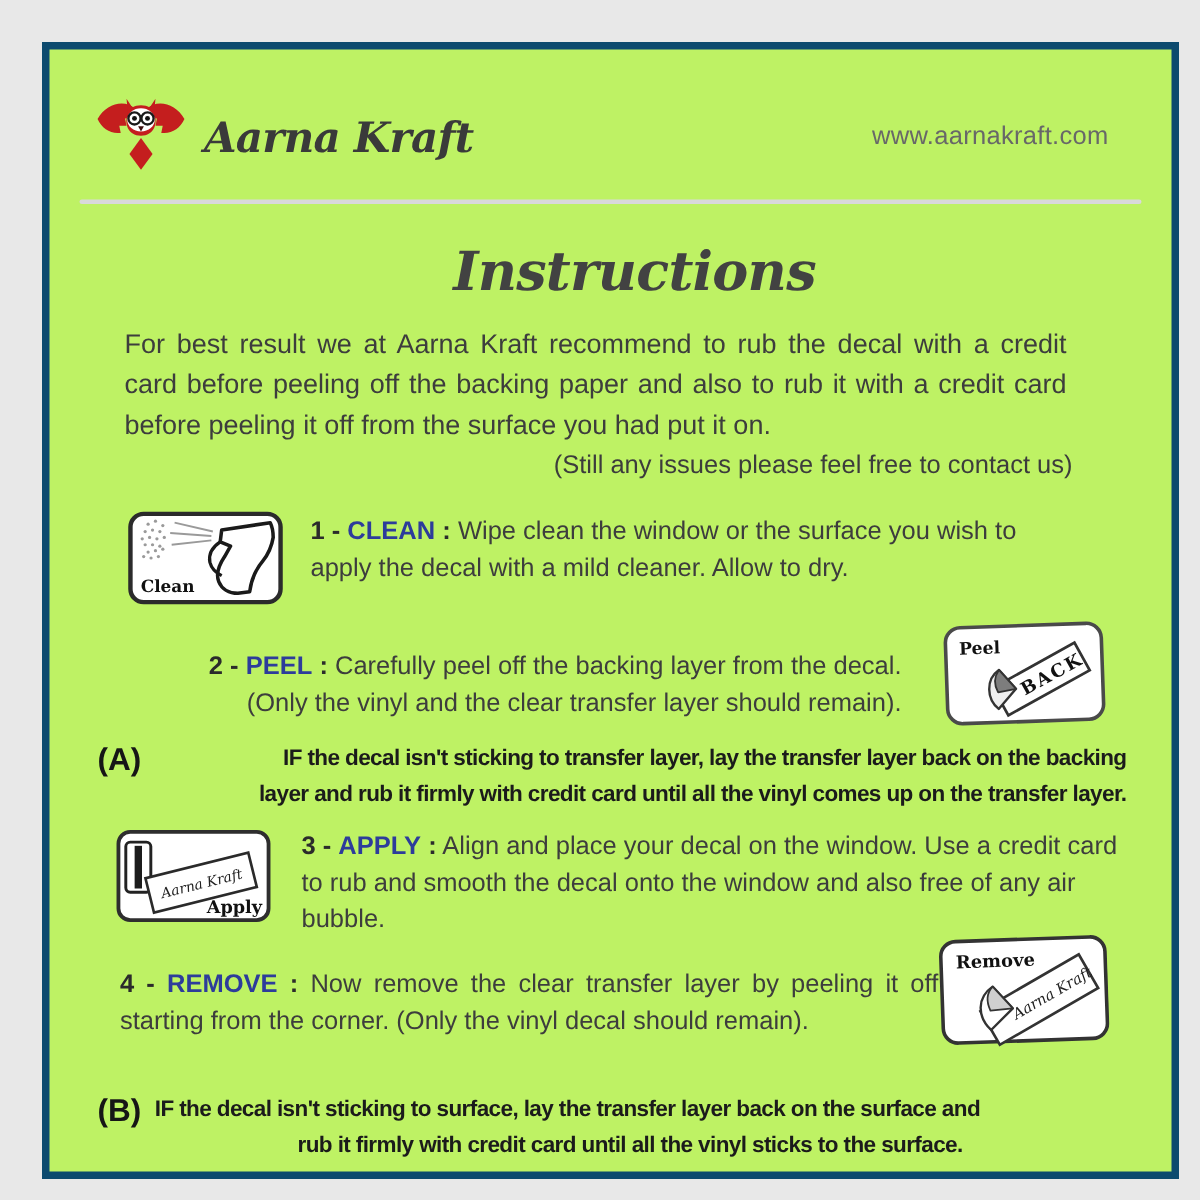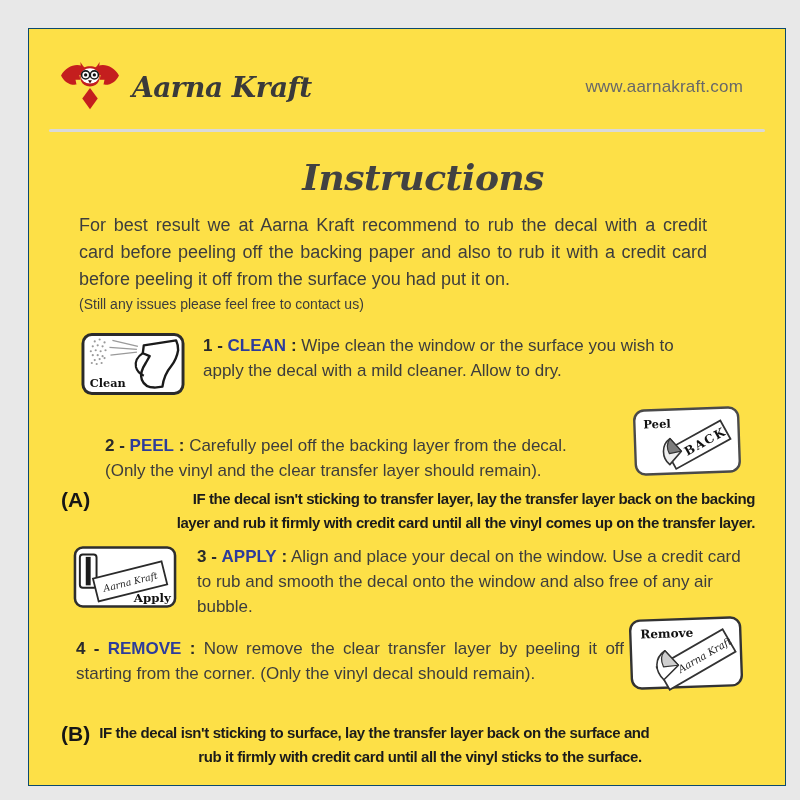--- a/index.html
+++ b/index.html
@@ -1,47 +1,47 @@
 <!DOCTYPE html>
 <html><head>
 <meta charset="utf-8">
 <style>
   html,body{margin:0;padding:0;}
   body{width:800px;height:800px;background:#e8e8e8;font-family:"Liberation Sans",sans-serif;-webkit-font-smoothing:antialiased;}
   .page{position:relative;width:800px;height:800px;background:#e8e8e8;}
-  .card{position:absolute;left:28px;top:28px;width:758px;height:758px;background:#fde047;border:1px solid #0c4a6e;box-sizing:border-box;overflow:hidden;}
+  .card{position:absolute;left:28px;top:28px;width:758px;height:758px;background:#bef264;border:5px solid #0c4a6e;box-sizing:border-box;overflow:hidden;}
 
   
   .hdr{display:flex;justify-content:space-between;align-items:center;padding:30px 42px 8px 28px;}
   .brand{display:flex;align-items:center;gap:9px;}
   .brand-name{font-family:"DejaVu Serif",serif;font-style:italic;font-weight:bold;font-size:28px;color:#3a3a3a;letter-spacing:-0.5px;}
   .website{font-size:17px;color:#686868;letter-spacing:0.2px;}
   .divider{height:3px;background:#d9d9d9;margin:6px 20px 0 20px;border-radius:2px;}
 
   
   .title{margin:24px 0 14px 0;text-align:center;font-family:"DejaVu Serif",serif;font-style:italic;font-weight:bold;font-size:36px;color:#424242;letter-spacing:-0.5px;padding-left:32px;}
 
   
   .intro{margin:14px 66px 0 50px;color:#3d3d3d;}
   .intro .main{margin:0;font-size:18px;line-height:1.5;text-align:justify;width:628px;}
-  .intro .contact{margin:3px 0 0 0;font-size:14px;color:#3c3c3c;}
+  .intro .contact{margin:3px 0 0 0;font-size:17px;text-align:right;color:#3c3c3c;}
 
   
   .step{display:flex;align-items:flex-start;color:#3d3d3d;}
   .step p{margin:0;font-size:17px;line-height:1.45;}
   .num{font-weight:bold;color:#2b2b2b;}
   .kw{font-weight:bold;color:#2d3c9b;}
   .sep{font-weight:bold;color:#2b2b2b;}
 
   .step1{margin:20px 0 0 52px;}
   .step1 .icon{flex:0 0 auto;margin-right:18px;}
   .step1 p{width:515px;margin-top:2px;}
 
   .step2{margin:16px 44px 0 76px;}
-  .step2 p{width:492px;margin-top:22px;}
+  .step2 p{width:492px;margin-top:12px;text-align:right;}
   .step2 .icon{margin-left:auto;position:relative;top:-6px;transform:rotate(-2deg);}
 
   .step3{margin:8px 0 0 44px;}
   .step3 .icon{flex:0 0 auto;margin-right:20px;position:relative;top:2px;}
   .step3 p{width:556px;margin-top:2px;}
 
   .step4{margin:10px 42px 0 47px;}
   .step4 p{width:548px;text-align:justify;margin-top:8px;}
   .step4 .icon{margin-left:auto;position:relative;top:-16px;transform:rotate(-2deg);}
 

